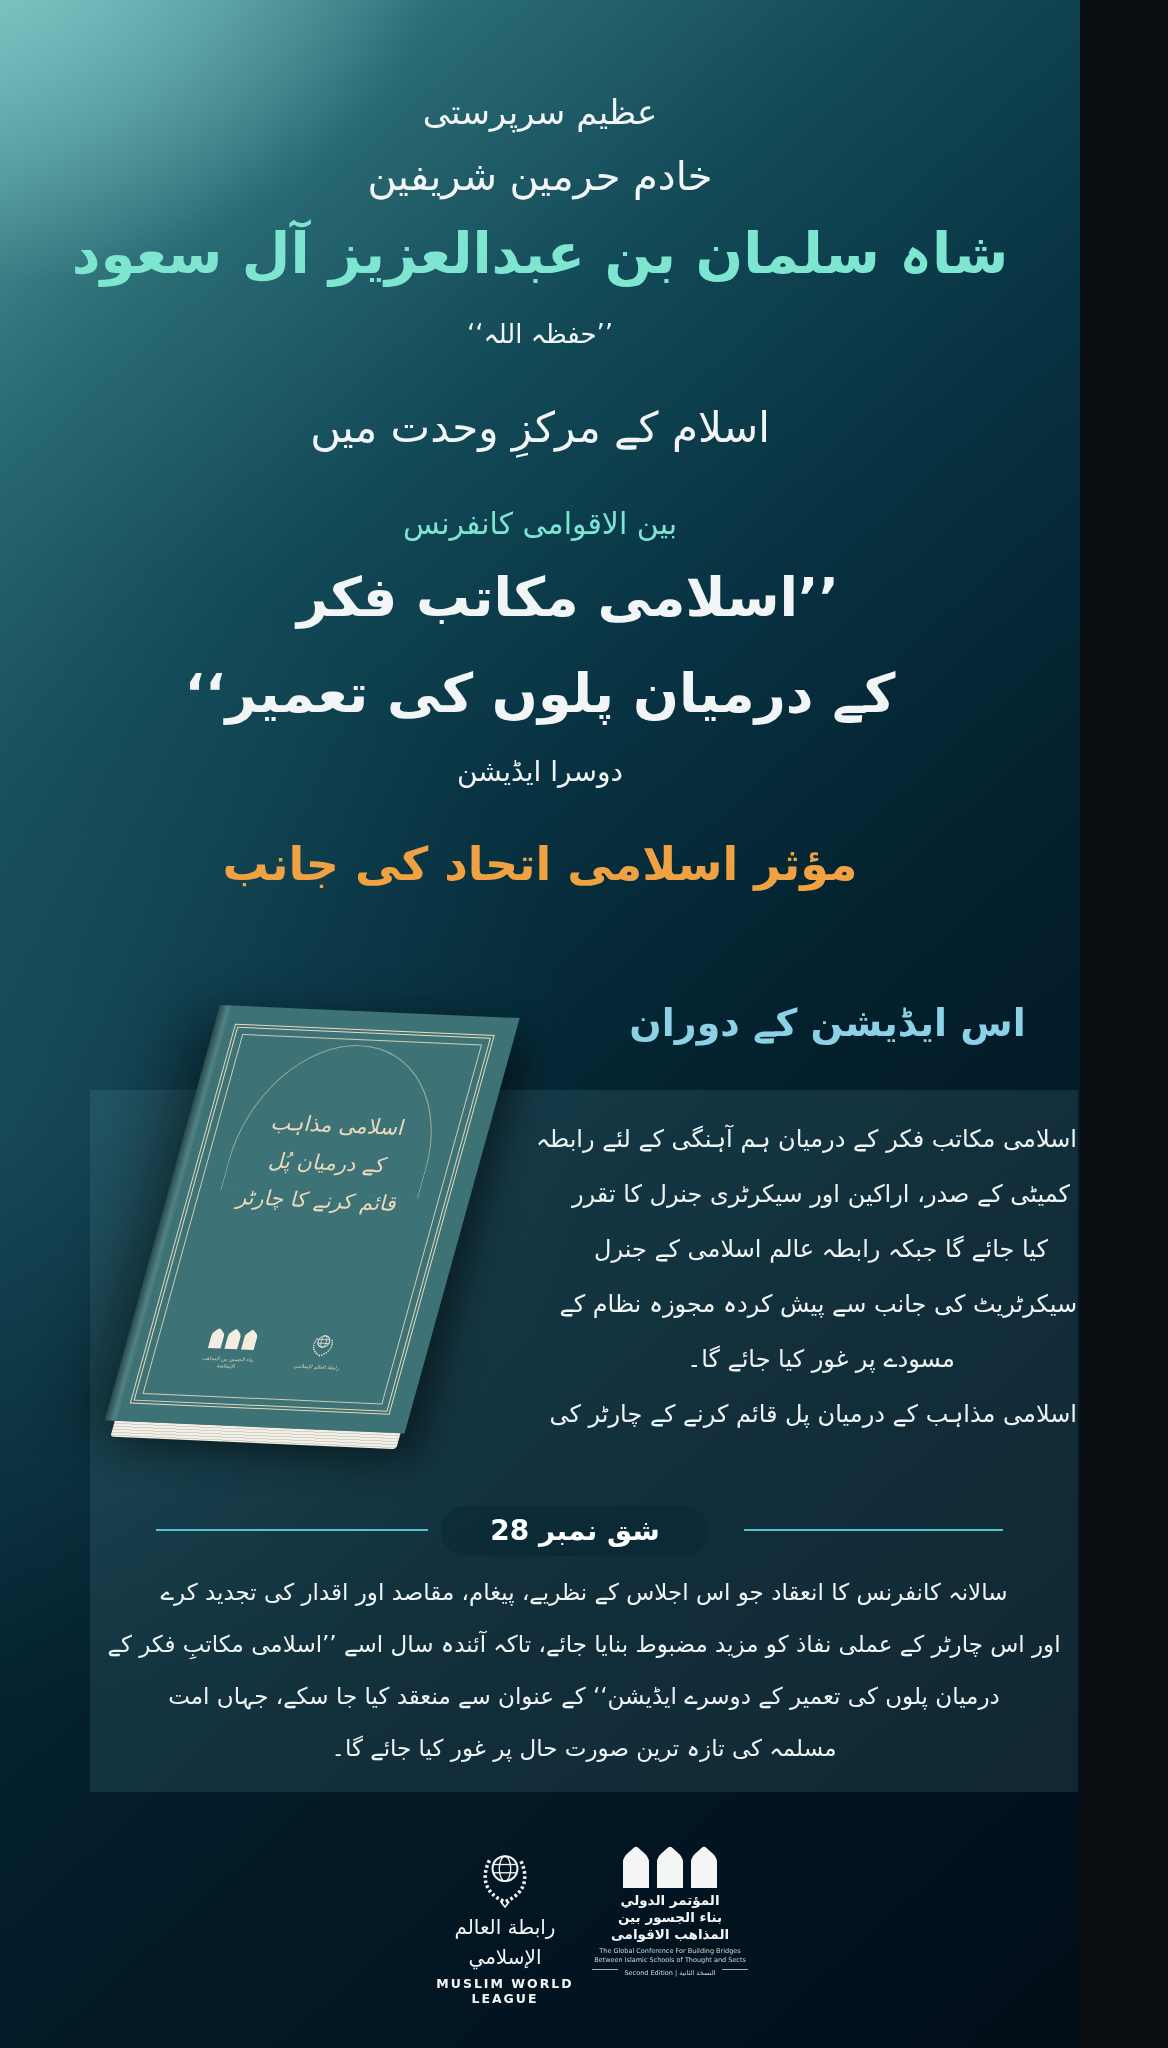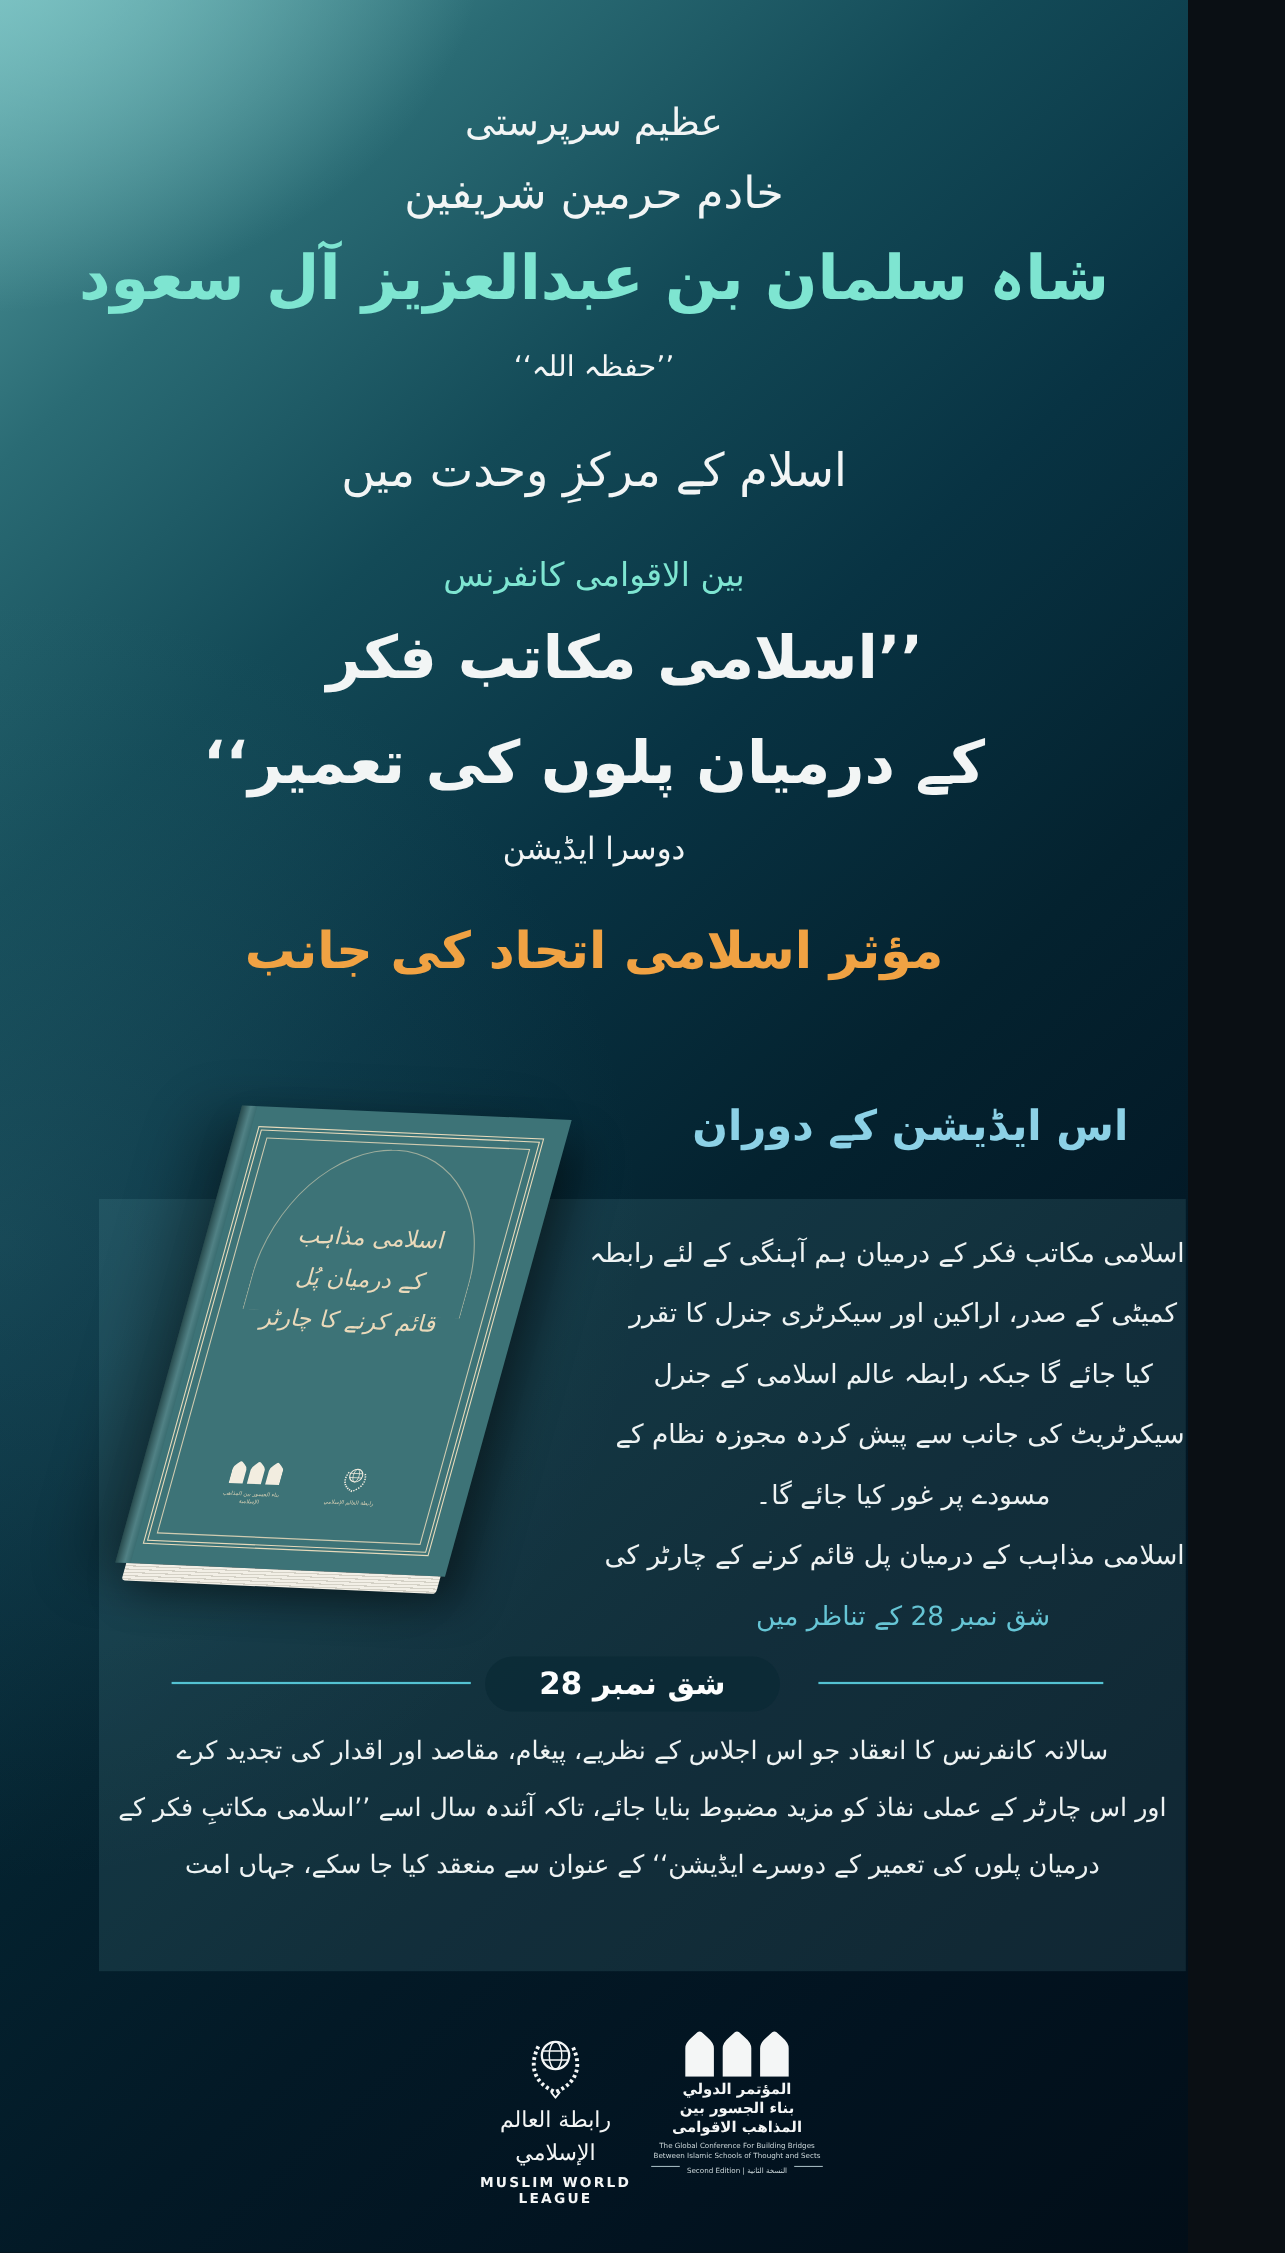--- a/index.html
+++ b/index.html
@@ -136,31 +136,31 @@
     <div class="book-pages"></div>
   </div>
 
   <div class="panel-par">
     <div class="ln">اسلامی مکاتب فکر کے درمیان ہم آہنگی کے لئے رابطہ</div>
     <div class="ln">کمیٹی کے صدر، اراکین اور سیکرٹری جنرل کا تقرر</div>
     <div class="ln">کیا جائے گا جبکہ رابطہ عالم اسلامی کے جنرل</div>
     <div class="ln">سیکرٹریٹ کی جانب سے پیش کردہ مجوزہ نظام کے</div>
     <div class="ln">مسودے پر غور کیا جائے گا۔</div>
     <div class="ln">اسلامی مذاہب کے درمیان پل قائم کرنے کے چارٹر کی</div>
-    <div class="ln hl">شق نمبر 28 کے تناظر میں</div>
   </div>
 
   <div class="clause-rule rule-l"></div>
   <div class="clause-pill">شق نمبر 28</div>
   <div class="clause-rule rule-r"></div>
 
   <div class="clause-par">
     <div class="ln">سالانہ کانفرنس کا انعقاد جو اس اجلاس کے نظریے، پیغام، مقاصد اور اقدار کی تجدید کرے</div>
     <div class="ln">اور اس چارٹر کے عملی نفاذ کو مزید مضبوط بنایا جائے، تاکہ آئندہ سال اسے ’’اسلامی مکاتبِ فکر کے</div>
     <div class="ln">درمیان پلوں کی تعمیر کے دوسرے ایڈیشن‘‘ کے عنوان سے منعقد کیا جا سکے، جہاں امت</div>
+    <div class="ln">مسلمہ کی تازہ ترین صورت حال پر غور کیا جائے گا۔</div>
   </div>
 
   <div class="mwl">
     <svg width="56" height="58" viewBox="0 0 54 56">
       <circle cx="27" cy="18" r="12" fill="none" stroke="#f4f6f6" stroke-width="2"></circle>
       <ellipse cx="27" cy="18" rx="5.5" ry="12" fill="none" stroke="#f4f6f6" stroke-width="1.3"></ellipse>
       <line x1="15.4" y1="14" x2="38.6" y2="14" stroke="#f4f6f6" stroke-width="1.3"></line>
       <line x1="15.4" y1="22" x2="38.6" y2="22" stroke="#f4f6f6" stroke-width="1.3"></line>
       <path d="M12 10 C4 26 7 42 27 50 C47 42 50 26 42 10" fill="none" stroke="#f4f6f6" stroke-width="3.4" stroke-dasharray="2.6 2.4"></path>
       <path d="M23 50 L27 55 L31 50" fill="none" stroke="#f4f6f6" stroke-width="1.6"></path>

